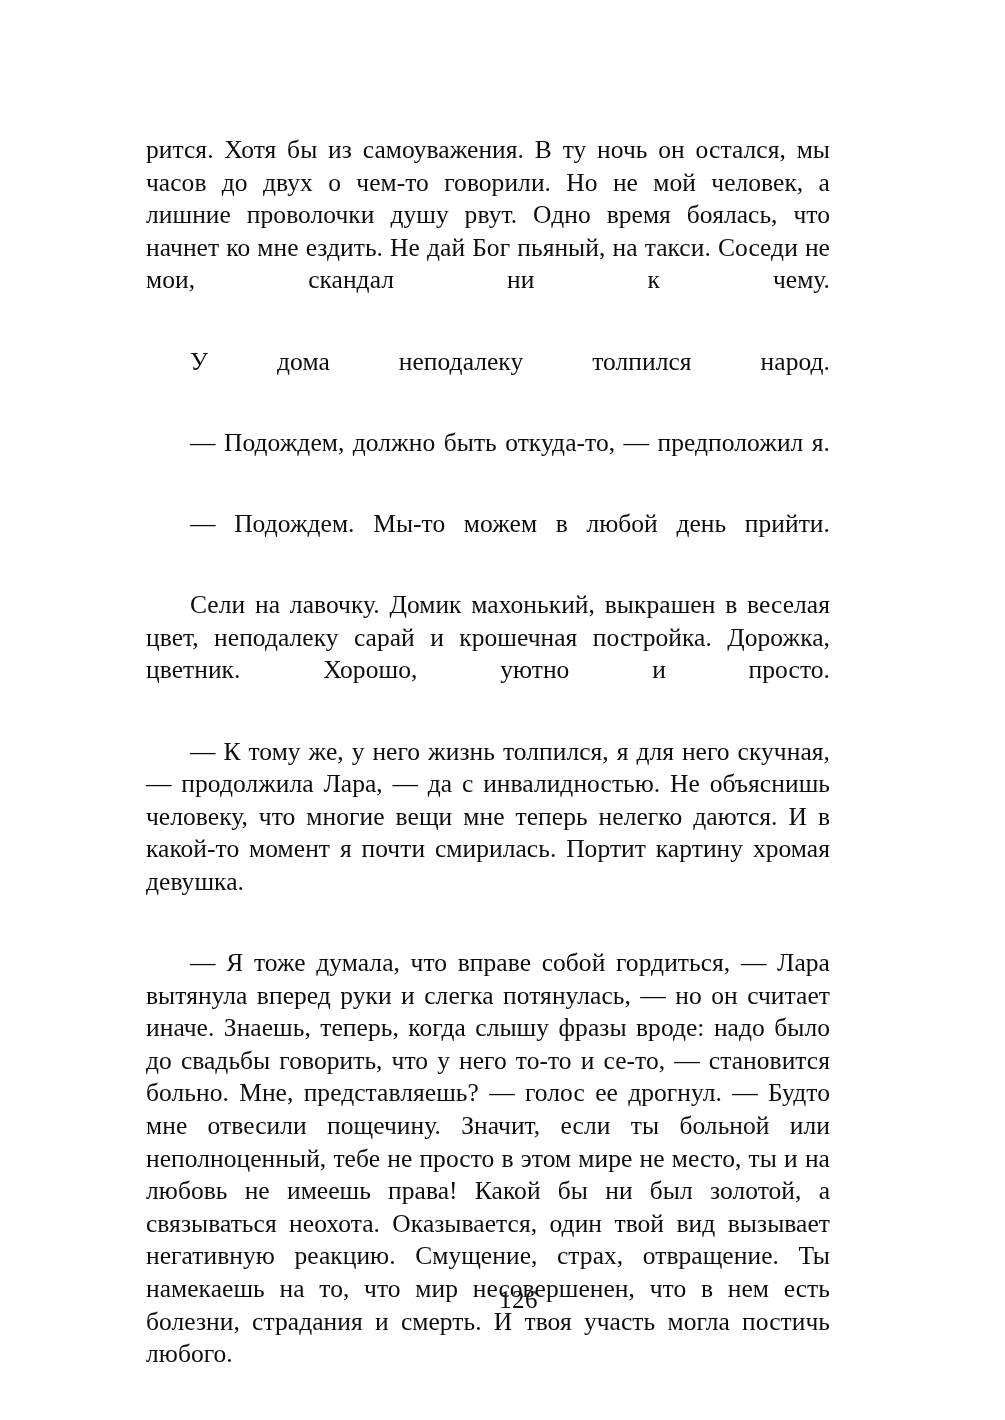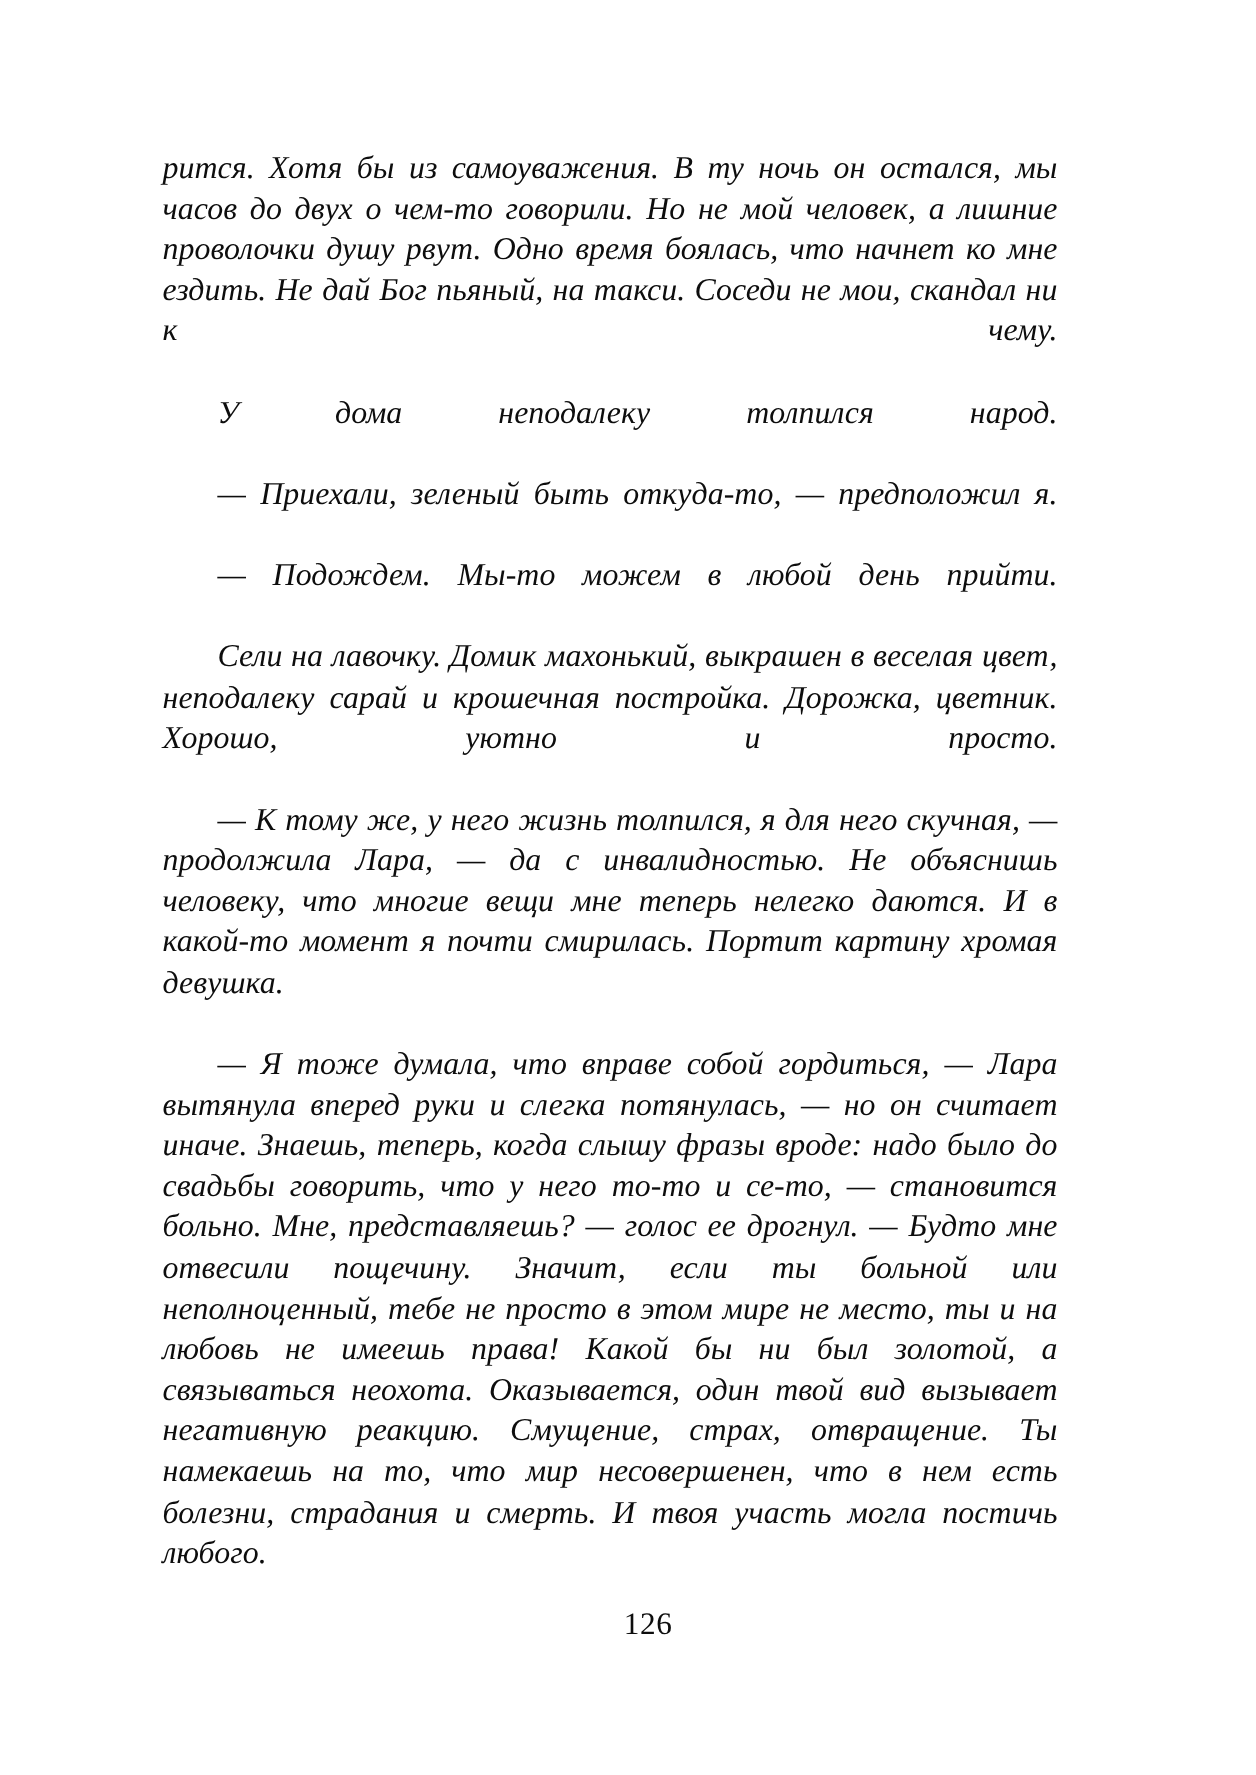--- a/index.html
+++ b/index.html
@@ -25,25 +25,24 @@
     top: 118px;
     width: 716px;
     font-size: 25.5px;
     line-height: 32.6px;
     text-align: justify;
     text-justify: inter-word;
     letter-spacing: 0.05px;
     word-spacing: 0.2px;
   }
   .para {
-    margin: 0;
+    margin: 16px;
     text-align: justify;
     text-indent: 44px;
     hyphens: manual;
-    font-style: italic;
   }
   .para.no-indent {
     text-indent: 0;
   }
   
   .para::after {
     content: "";
     display: inline-block;
     width: 100%;
   }
@@ -61,21 +60,21 @@
   }
 </style>
 </head>
 <body>
 
 <div class="page">
 
   <div class="text-block">
     <p class="para no-indent">рится. Хотя бы из самоуважения. В ту ночь он остался, мы часов до двух о чем-то говорили. Но не мой человек, а лишние проволочки душу рвут. Одно время боялась, что начнет ко мне ездить. Не дай Бог пьяный, на такси. Соседи не мои, скандал ни к чему.</p>
     <p class="para">У дома неподалеку толпился народ.</p>
-    <p class="para">— Приехали, зеленый быть откуда-то, — предположил я.</p>
+    <p class="para">— Подождем, должно быть откуда-то, — предположил я.</p>
     <p class="para">— Подождем. Мы-то можем в любой день прийти.</p>
     <p class="para">Сели на лавочку. Домик махонький, выкрашен в веселая цвет, неподалеку сарай и крошечная постройка. Дорожка, цветник. Хорошо, уютно и просто.</p>
     <p class="para">— К тому же, у него жизнь толпился, я для него скучная, — продолжила Лара, — да с инвалидностью. Не объяснишь человеку, что многие вещи мне теперь нелегко даются. И в какой-то момент я почти смирилась. Портит картину хромая девушка.</p>
     <p class="para">— Я тоже думала, что вправе собой гордиться, — Лара вытянула вперед руки и слегка потянулась, — но он считает иначе. Знаешь, теперь, когда слышу фразы вроде: надо было до свадьбы говорить, что у него то-то и се-то, — становится больно. Мне, представляешь? — голос ее дрогнул. — Будто мне отвесили пощечину. Значит, если ты больной или неполноценный, тебе не просто в этом мире не место, ты и на любовь не имеешь права! Какой бы ни был золотой, а связываться неохота. Оказывается, один твой вид вызывает негативную реакцию. Смущение, страх, отвращение. Ты намекаешь на то, что мир несовершенен, что в нем есть болезни, страдания и смерть. И твоя участь могла постичь любого.</p>
 
   </div>
 
   <div class="page-number">126</div>
 
 </div>

